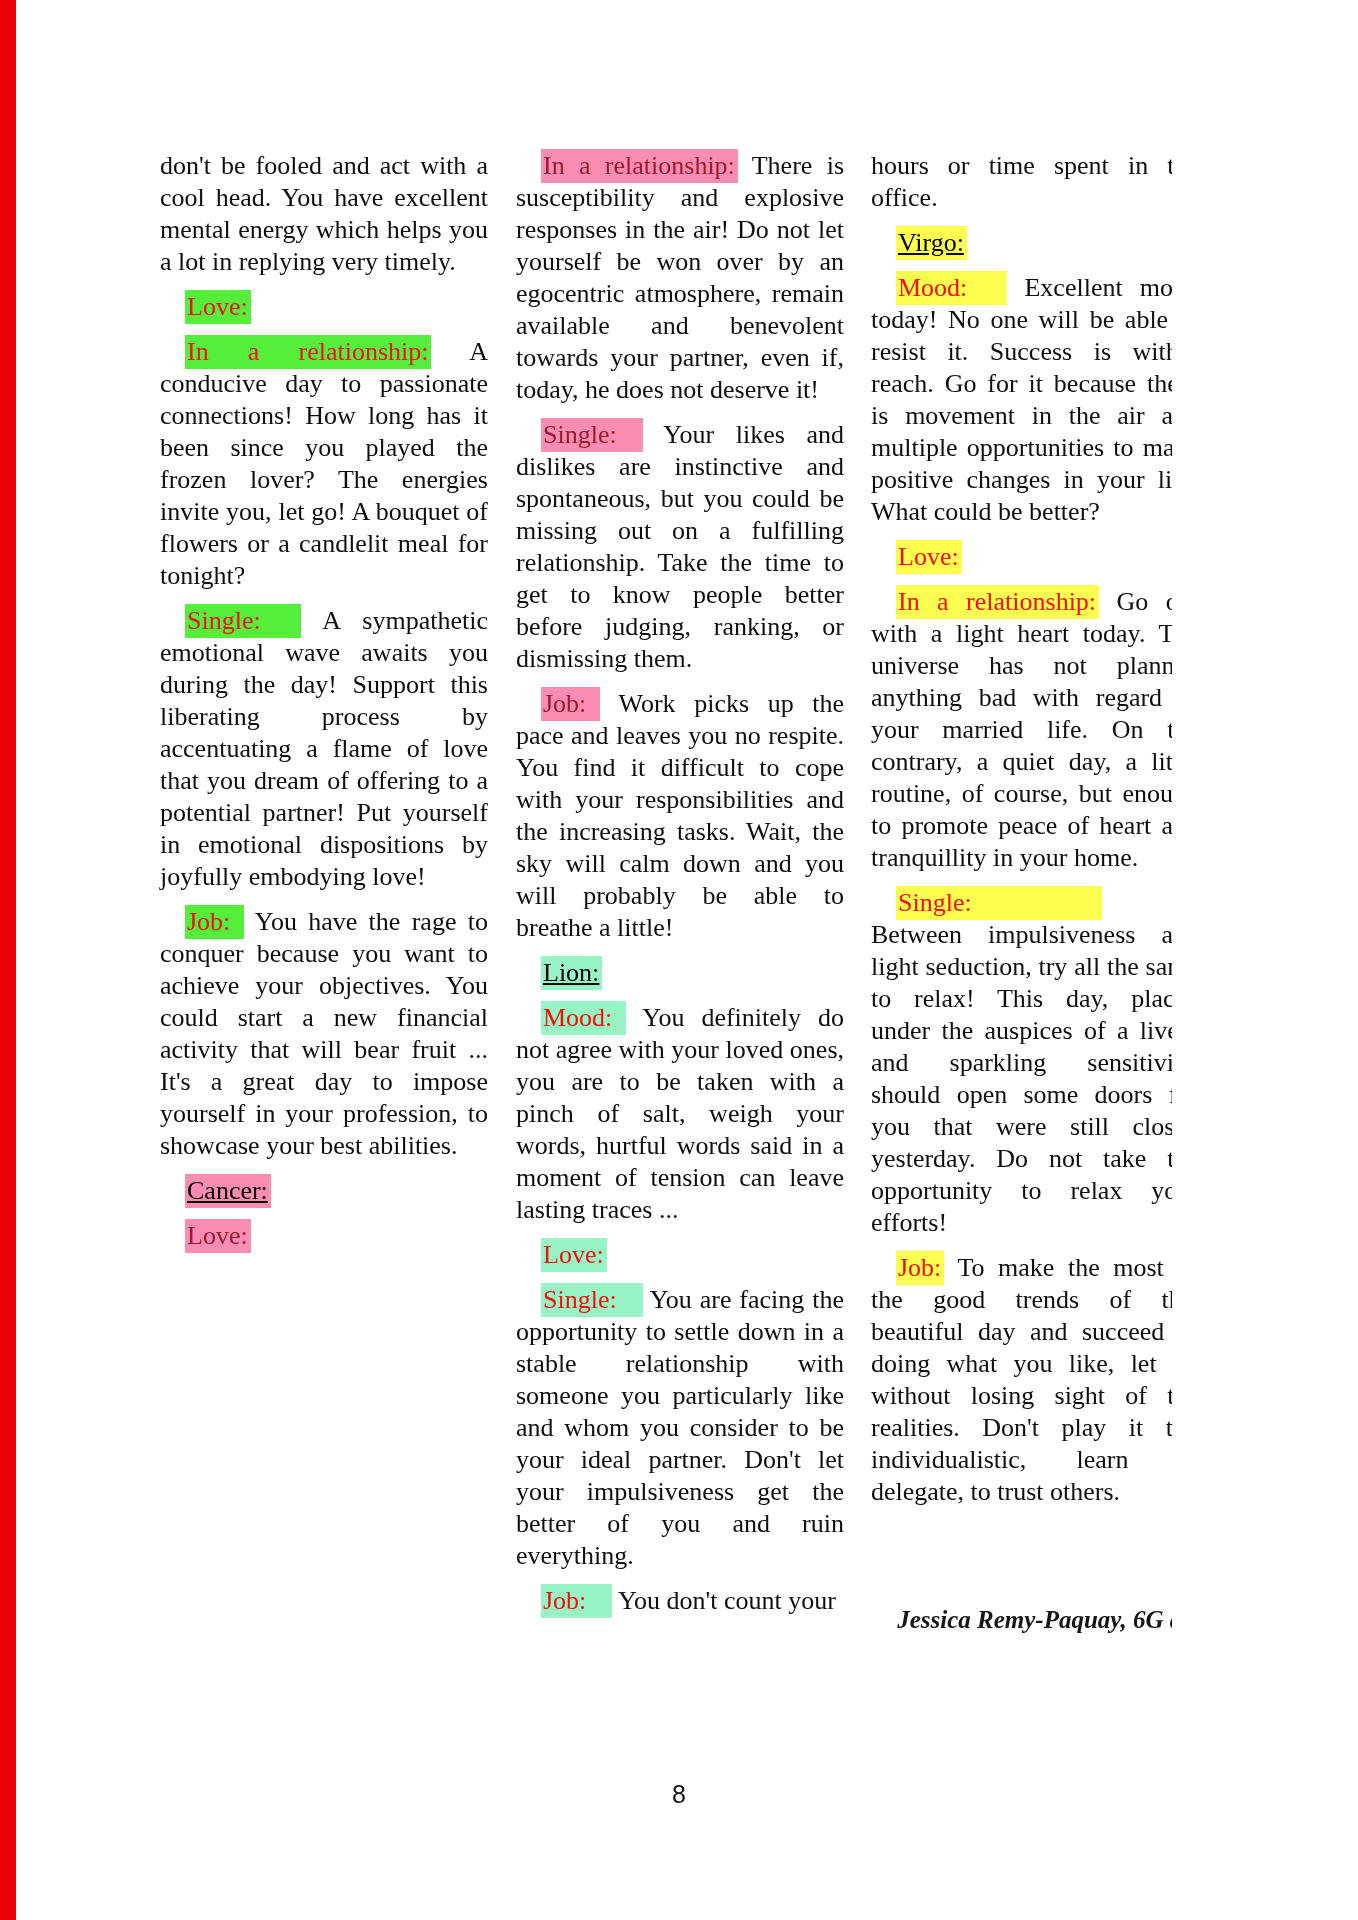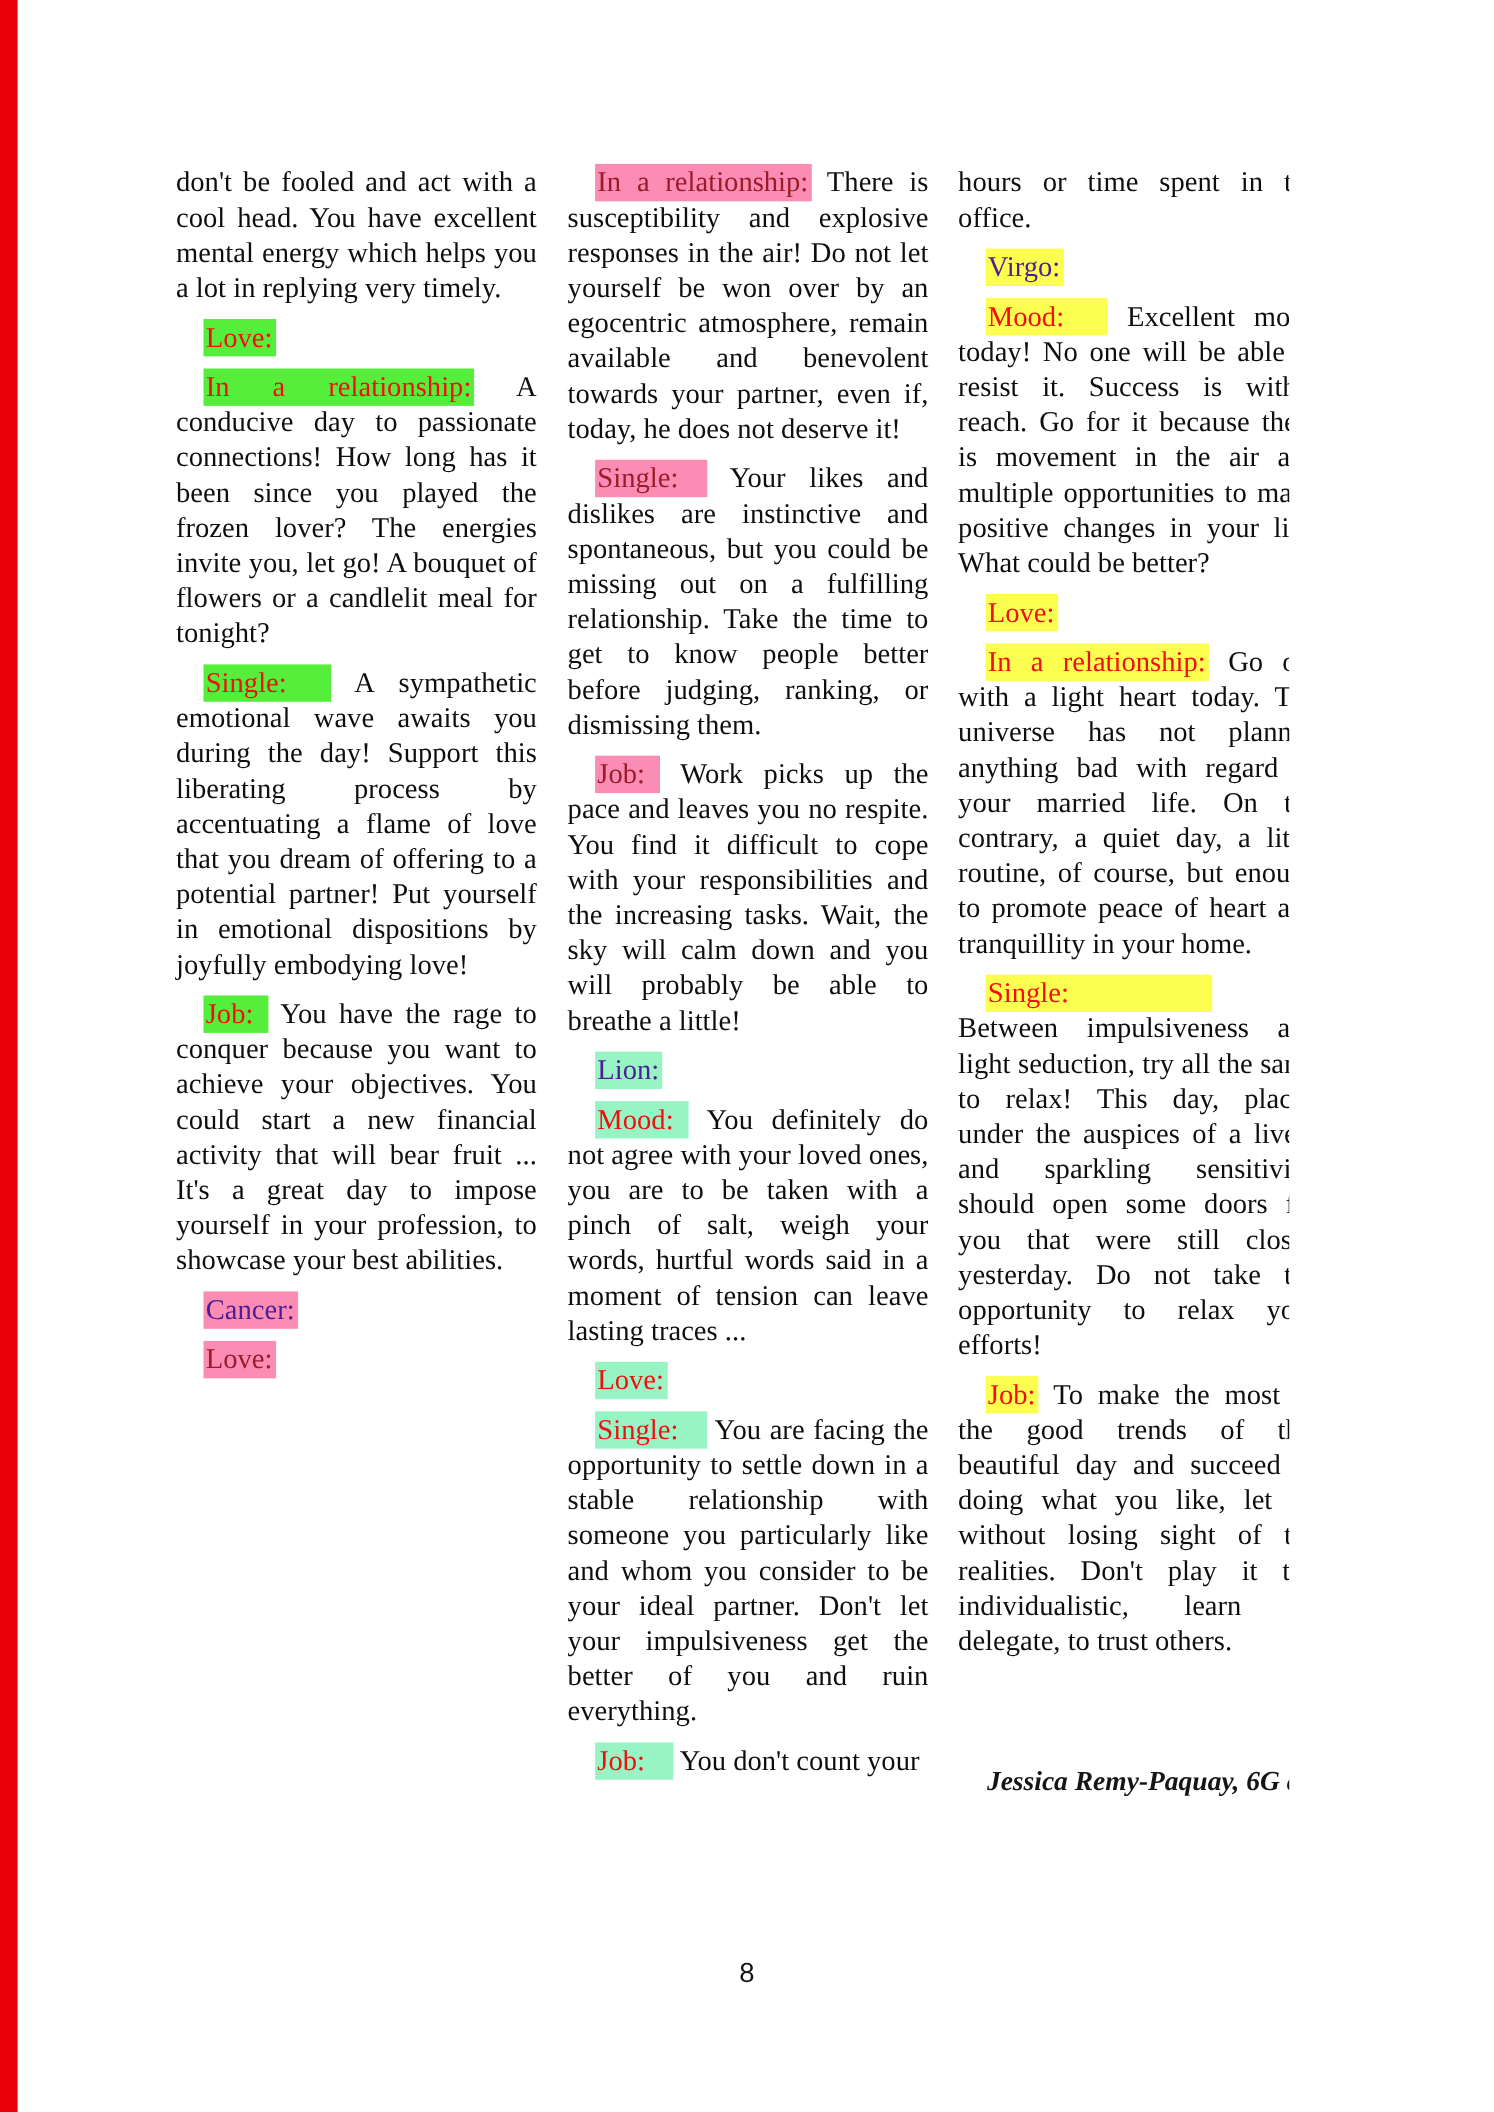--- a/index.html
+++ b/index.html
@@ -13,21 +13,21 @@
   .c2{left:516px;}
   .c3{left:871px;}
   .col p{margin:0 0 13px 0;}
   .hl{padding:2px 3px 3px 2px;margin-left:25px;}
   .hl-green{background:#55ef3b;}
   .hl-pink{background:#fb8cb3;}
   .hl-mint{background:#98f4c5;}
   .hl-yellow{background:#fdff50;}
   .lab-red{color:#f50d0d;}
   .lab-dark{color:#9c1b2a;}
-  .lab-black{color:#4c1d95;}
+  .lab-black{color:#000000;text-decoration:underline;}
   .pr0{padding-right:3px;}
   .pr1{padding-right:14px;}
   .pr2{padding-right:26px;}
   .pr3{padding-right:40px;}
   .pr4{padding-right:130px;}
   .signature{
     margin-top:96px;text-align:right;white-space:nowrap;
     font-family:Liberation Serif, serif;font-style:italic;font-weight:bold;
     font-size:25px;color:#151515;
   }

